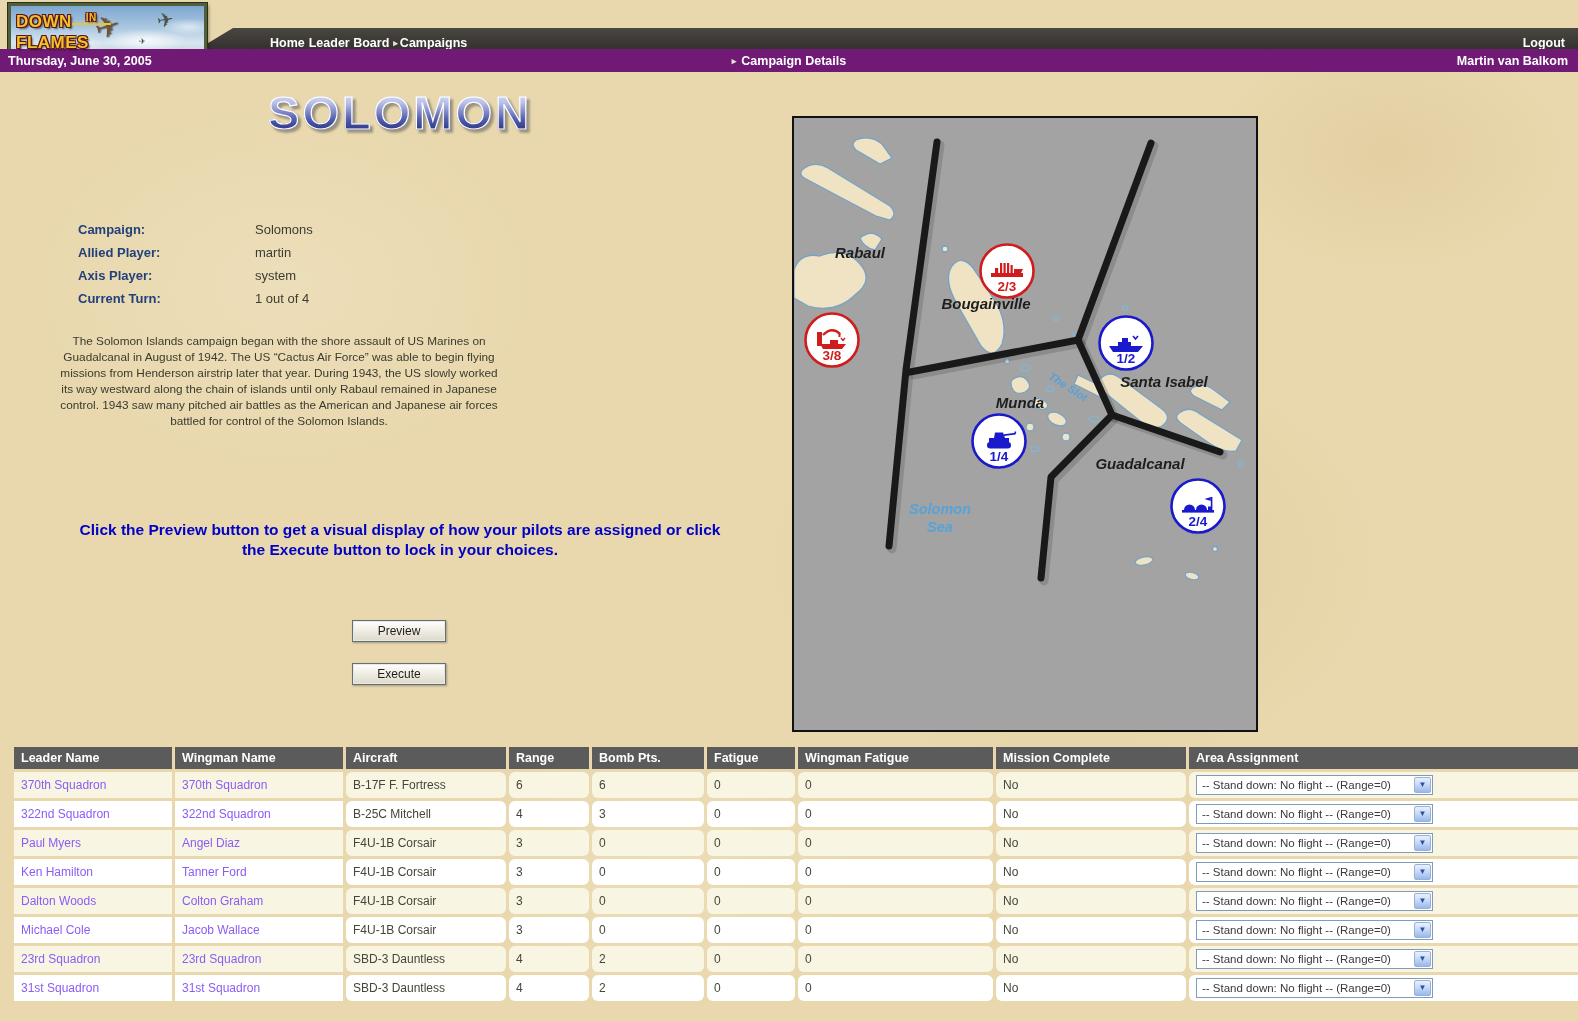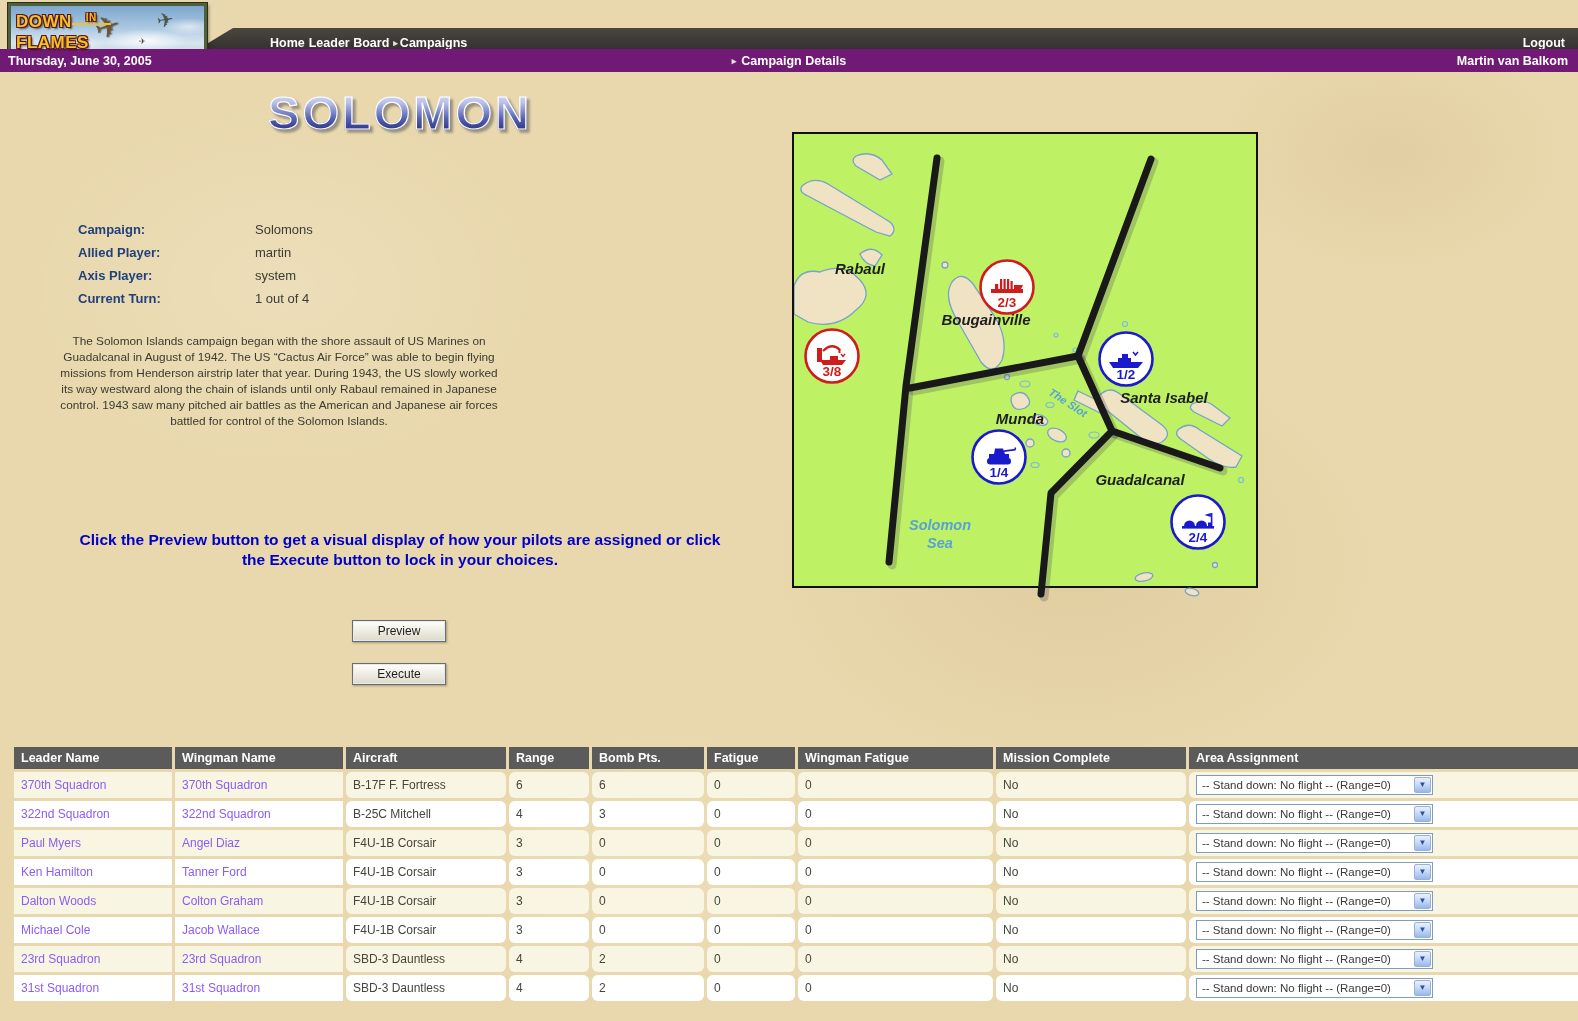--- a/index.html
+++ b/index.html
@@ -67,33 +67,33 @@
     filter:drop-shadow(3px 3px 1px rgba(90,90,90,0.55));
   }
   .info-block { position:absolute; left:78px; top:218px; font-size:13px; }
   .info-row { display:flex; height:23px; align-items:center; }
   .info-label { width:177px; font-weight:bold; color:#21407c; }
   .info-value { color:#3c3c33; }
   .desc { position:absolute; left:57px; top:333px; width:444px; text-align:center;
     font-size:11.8px; line-height:16px; color:#3a3a31; }
   .instructions { position:absolute; left:75px; top:506px; width:650px; text-align:center;
     color:#0000c6; font-weight:bold; font-size:15.5px; line-height:20px; }
-  .instructions .para2 { margin-top:24px; }
+  .instructions .para2 { margin-top:14px; }
   .xp-btn {
     position:absolute; left:352px; width:94px; height:22px; font-family:"Liberation Sans",sans-serif;
     font-size:12px; color:#1d1d1d; text-align:center; line-height:19px;
     background:linear-gradient(180deg,#ffffff 0%,#f4f2ea 35%,#ddd9cb 100%);
     border:1px solid #61707f; box-shadow:0 0 0 1px #ece8db inset, 1px 1px 2px rgba(0,0,0,0.3);
     cursor:pointer;
   }
   .btn-preview { top:620px; }
   .btn-execute { top:663px; }
   
-  .map-panel { position:absolute; left:792px; top:132px; width:466px; height:456px;
-    border:2px solid #111; background:#bef264; }
+  .map-panel { position:absolute; left:792px; top:116px; width:466px; height:616px;
+    border:2px solid #111; background:#a3a3a3; }
   .isl { fill:#f0e3c4; stroke:#76a3c8; stroke-width:1.3; }
   .reef { fill:none; stroke:#7fb8dc; stroke-width:1.2; }
   .bline { fill:none; stroke:#191919; stroke-width:7; stroke-linecap:round; stroke-linejoin:round; }
   .bsh   { fill:none; stroke:rgba(90,90,90,0.30); stroke-width:9; stroke-linecap:round; stroke-linejoin:round; }
   .maplabel { font-family:"Liberation Sans",sans-serif; font-style:italic; font-weight:bold; font-size:15px; fill:#1e1e1e; text-anchor:middle; }
   .sealabel { font-family:"Liberation Sans",sans-serif; font-style:italic; font-weight:bold; font-size:14.5px; fill:#57a2d8; text-anchor:middle; }
   .slotlabel { font-family:"Liberation Sans",sans-serif; font-style:italic; font-weight:bold; font-size:11px; fill:#57a2d8; text-anchor:middle; }
   .mk-red  .ring { fill:#fff; stroke:#cf1d1d; stroke-width:2.6; }
   .mk-blue .ring { fill:#fff; stroke:#1a1acc; stroke-width:2.6; }
   .mk-red  .glyph { fill:#cf1d1d; } .mk-red .gstroke { stroke:#cf1d1d; fill:none; }

